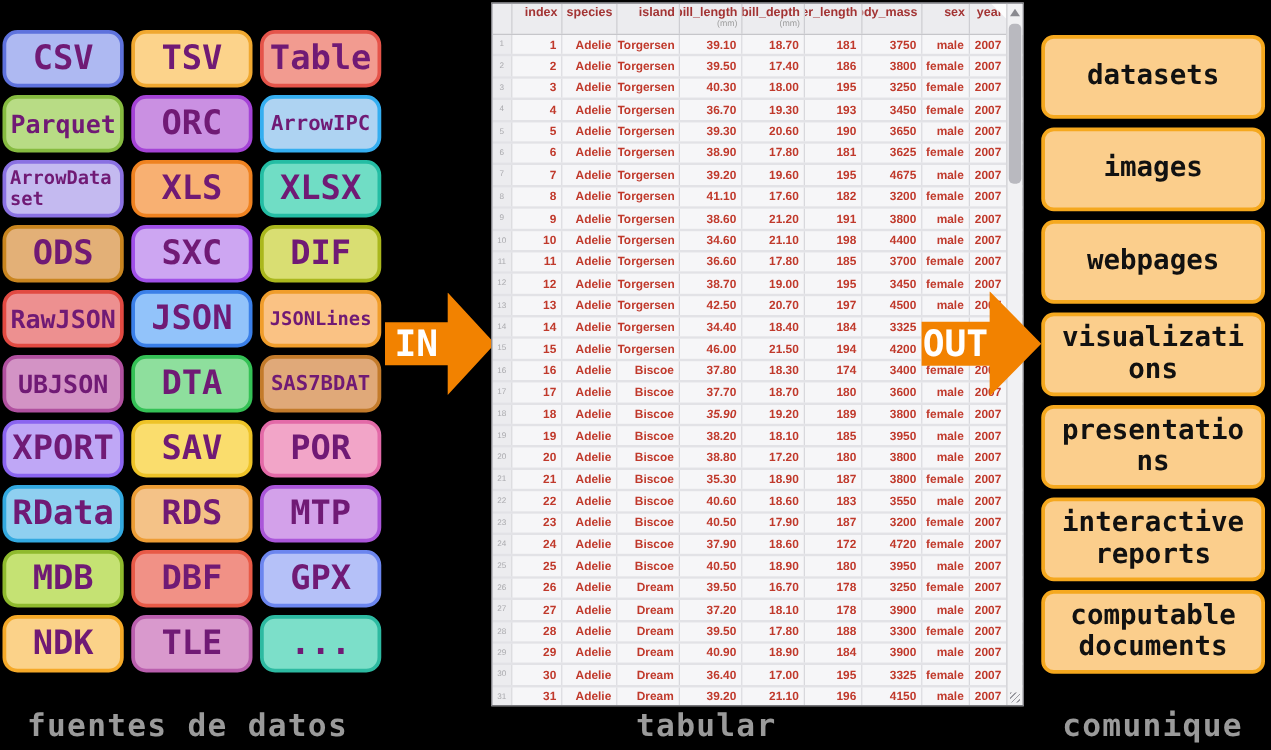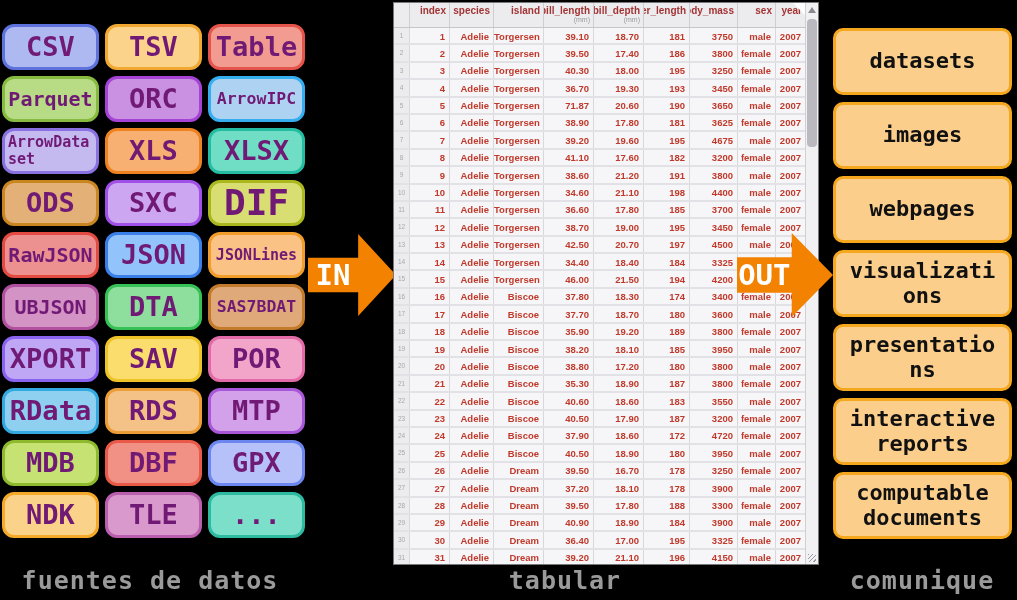--- a/index.html
+++ b/index.html
@@ -93,21 +93,21 @@
       <div class="fmt" style="background: rgb(112, 221, 197); border-color: rgb(36, 189, 164);">
     <span class="fmt-label" style="font-size: 27px;">XLSX</span>
   </div>
       <div class="fmt" style="background: rgb(227, 176, 119); border-color: rgb(201, 133, 31);">
     <span class="fmt-label" style="font-size: 27px;">ODS</span>
   </div>
       <div class="fmt" style="background: rgb(205, 166, 242); border-color: rgb(160, 80, 232);">
     <span class="fmt-label" style="font-size: 27px;">SXC</span>
   </div>
       <div class="fmt" style="background: rgb(217, 222, 114); border-color: rgb(170, 183, 29);">
-    <span class="fmt-label" style="font-size: 36px;">DIF</span>
+    <span class="fmt-label" style="font-size: 27px;">DIF</span>
   </div>
       <div class="fmt" style="background: rgb(237, 144, 144); border-color: rgb(226, 74, 66);">
     <span class="fmt-label" style="font-size: 20px;">RawJSON</span>
   </div>
       <div class="fmt" style="background: rgb(146, 195, 250); border-color: rgb(58, 127, 232);">
     <span class="fmt-label" style="font-size: 27px;">JSON</span>
   </div>
       <div class="fmt" style="background: rgb(250, 194, 132); border-color: rgb(240, 157, 43);">
     <span class="fmt-label" style="font-size: 15px;">JSONLines</span>
   </div>
@@ -255,21 +255,21 @@
           <div class="td" style="width: 46px; color: rgb(192, 57, 43);">193</div>
           <div class="td" style="width: 48px; color: rgb(192, 57, 43);">3450</div>
           <div class="td" style="width: 38px; color: rgb(192, 57, 43);">female</div>
           <div class="td" style="width: 30px; color: rgb(192, 57, 43);">2007</div>
         </div>
         <div class="tr">
     <div class="td rn" style="width: 16px;">5</div>
   <div class="td" style="width: 40px; color: rgb(192, 57, 43);">5</div>
           <div class="td" style="width: 44px; color: rgb(192, 57, 43);">Adelie</div>
           <div class="td" style="width: 50px; color: rgb(192, 57, 43);">Torgersen</div>
-          <div class="td" style="width: 50px; color: rgb(192, 57, 43);">71.87</div>
+          <div class="td" style="width: 50px; color: rgb(192, 57, 43);">39.30</div>
           <div class="td" style="width: 50px; color: rgb(192, 57, 43);">20.60</div>
           <div class="td" style="width: 46px; color: rgb(192, 57, 43);">190</div>
           <div class="td" style="width: 48px; color: rgb(192, 57, 43);">3650</div>
           <div class="td" style="width: 38px; color: rgb(192, 57, 43);">male</div>
           <div class="td" style="width: 30px; color: rgb(192, 57, 43);">2007</div>
         </div>
         <div class="tr">
     <div class="td rn" style="width: 16px;">6</div>
   <div class="td" style="width: 40px; color: rgb(192, 57, 43);">6</div>
           <div class="td" style="width: 44px; color: rgb(192, 57, 43);">Adelie</div>
@@ -411,21 +411,21 @@
           <div class="td" style="width: 46px; color: rgb(192, 57, 43);">180</div>
           <div class="td" style="width: 48px; color: rgb(192, 57, 43);">3600</div>
           <div class="td" style="width: 38px; color: rgb(192, 57, 43);">male</div>
           <div class="td" style="width: 30px; color: rgb(192, 57, 43);">2007</div>
         </div>
         <div class="tr">
     <div class="td rn" style="width: 16px;">18</div>
   <div class="td" style="width: 40px; color: rgb(192, 57, 43);">18</div>
           <div class="td" style="width: 44px; color: rgb(192, 57, 43);">Adelie</div>
           <div class="td" style="width: 50px; color: rgb(192, 57, 43);">Biscoe</div>
-          <div class="td" style="width: 50px; color: rgb(192, 57, 43);">35.90</div>
+          <div class="td" style="width: 50px; color: rgb(192, 57, 43); font-style: italic;">35.90</div>
           <div class="td" style="width: 50px; color: rgb(192, 57, 43);">19.20</div>
           <div class="td" style="width: 46px; color: rgb(192, 57, 43);">189</div>
           <div class="td" style="width: 48px; color: rgb(192, 57, 43);">3800</div>
           <div class="td" style="width: 38px; color: rgb(192, 57, 43);">female</div>
           <div class="td" style="width: 30px; color: rgb(192, 57, 43);">2007</div>
         </div>
         <div class="tr">
     <div class="td rn" style="width: 16px;">19</div>
   <div class="td" style="width: 40px; color: rgb(192, 57, 43);">19</div>
           <div class="td" style="width: 44px; color: rgb(192, 57, 43);">Adelie</div>

